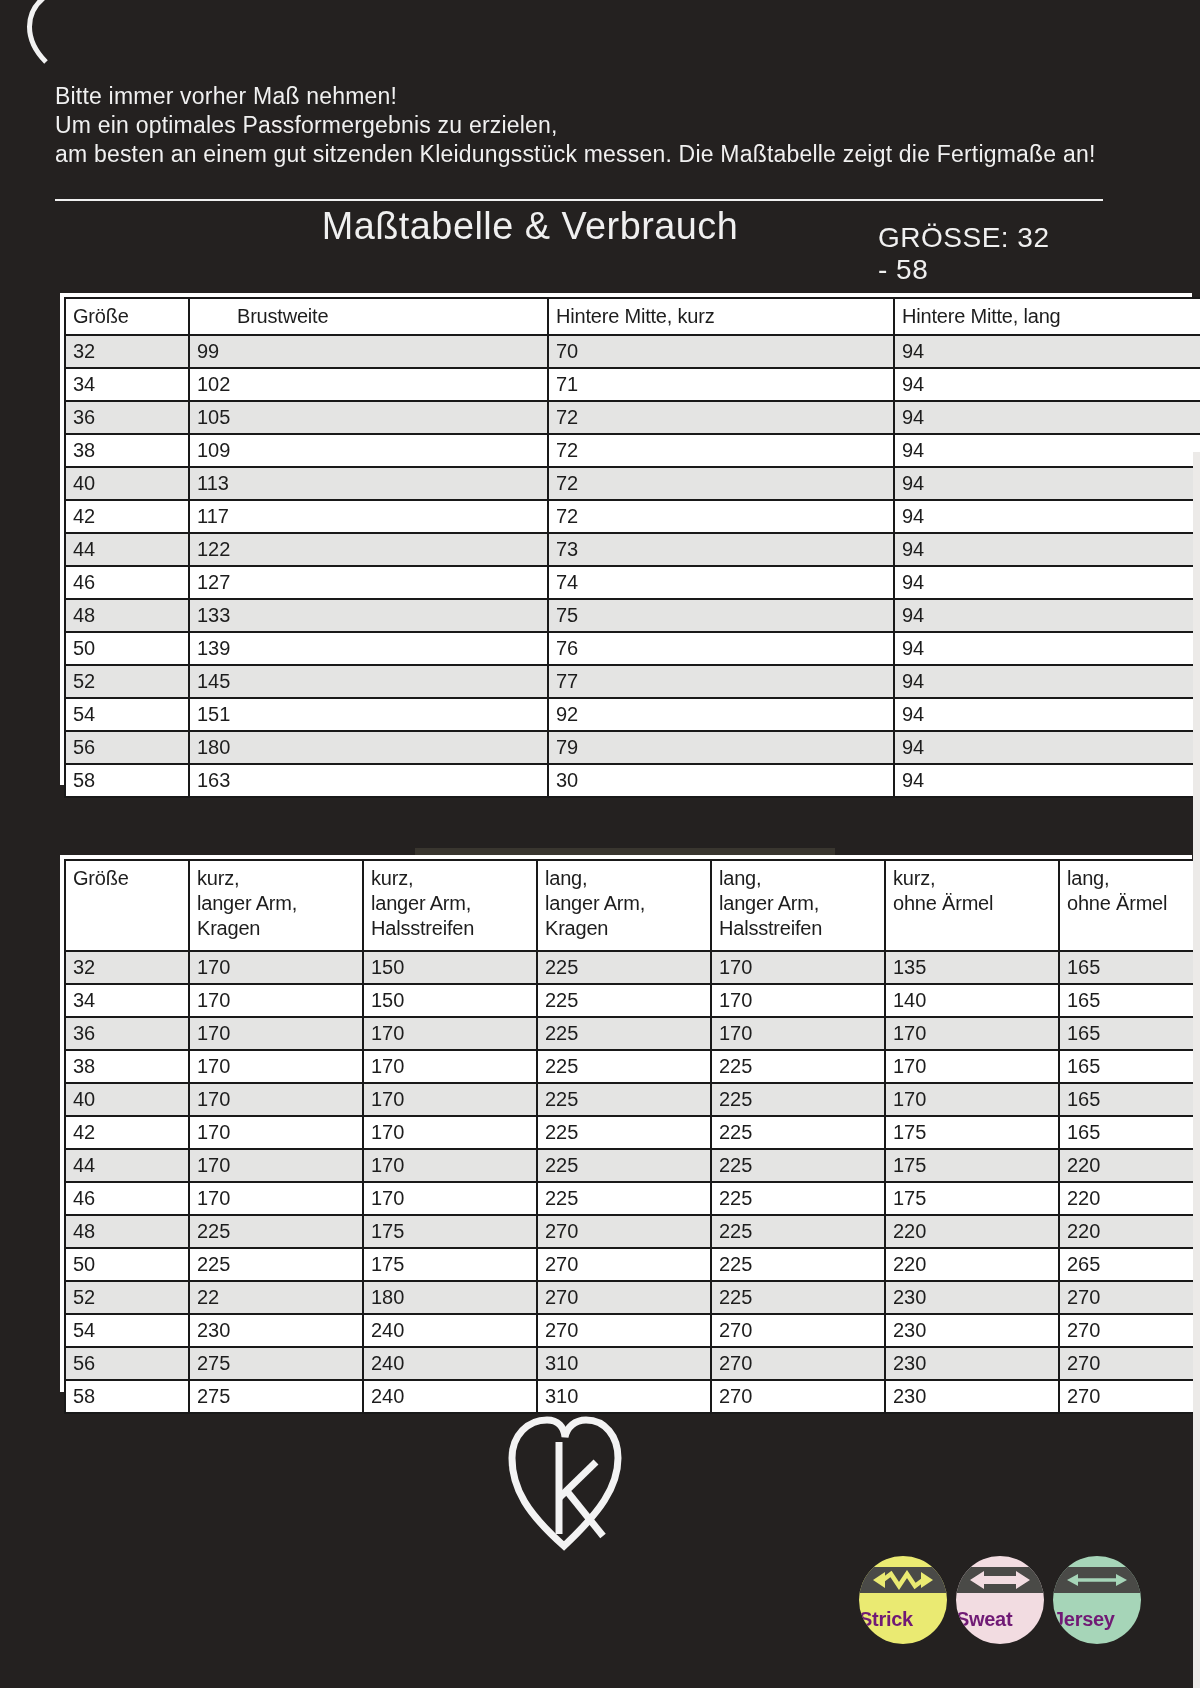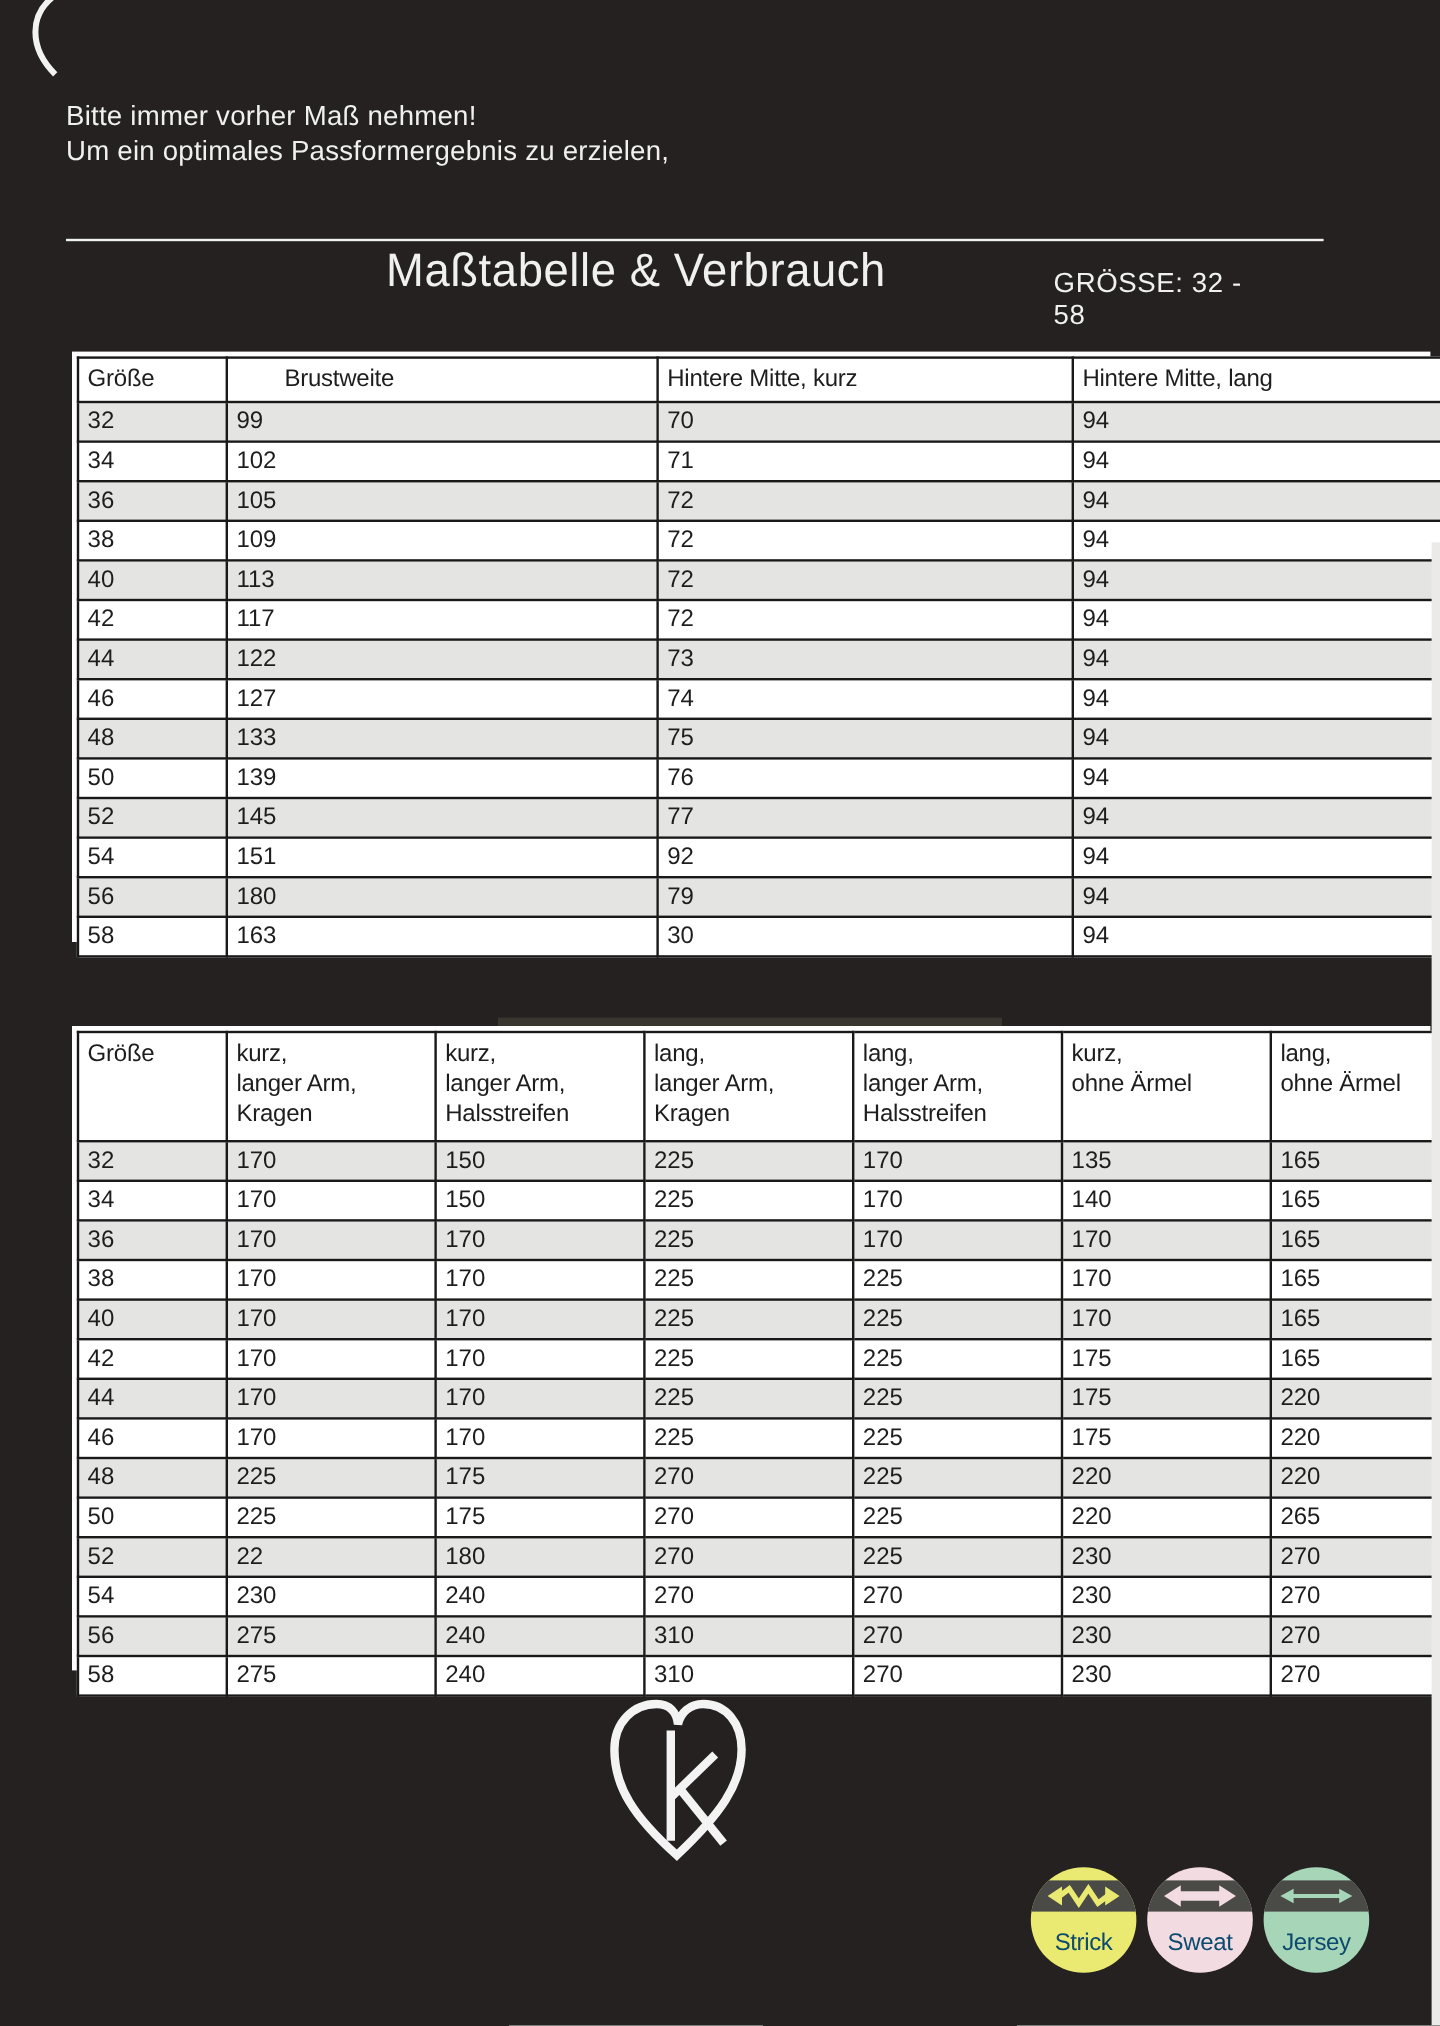--- a/index.html
+++ b/index.html
@@ -25,21 +25,21 @@
   }
   
   .title{
     position:absolute;left:150px;top:204px;width:760px;
     text-align:center;color:var(--text-light,#f8f8f8);
     font-size:39px;font-weight:300;letter-spacing:0.5px;margin:0;
     transform:scaleX(0.97);transform-origin:center;
   }
   .size-range{
     position:absolute;left:878px;top:222px;width:186px;
-    color:var(--text-light,#f2f2f2);font-size:23px;font-weight:300;letter-spacing:0.5px;
+    color:var(--text-light,#f2f2f2);font-size:28px;font-weight:300;letter-spacing:0.5px;
   }
   
   .panel{
     position:absolute;background:var(--panel,#ffffff);
     box-shadow:14px 14px 0 -3px #a2a2a2;
   }
   .panel-1{left:60px;top:293px;width:1132px;height:492px;}
   .panel-2{left:60px;top:855px;width:1132px;height:537px;}
   .pre-shadow{position:absolute;left:415px;top:848px;width:420px;height:8px;background:#39362f;}
   .edge-strip{position:absolute;left:1193px;top:452px;width:7px;height:1236px;background:#eceae8;}
@@ -73,39 +73,40 @@
   .badge{
     position:absolute;top:1556px;width:88px;height:88px;border-radius:50%;
     overflow:hidden;
   }
   .badge .band{
     position:absolute;left:0;right:0;top:11px;height:26px;
     background:var(--badge-band,#4a4a47);
     display:flex;align-items:center;justify-content:center;
   }
   .badge .label{
-    position:absolute;left:0;right:0;bottom:13px;text-align:center;
-    font-size:20px;font-weight:normal;color:#0c4a6e;letter-spacing:-0.3px;
+    position:absolute;left:0;right:0;bottom:13px;text-align:left;
+    font-size:20px;font-weight:bold;color:#701a75;letter-spacing:-0.3px;
   }
   .badge-strick{left:859px;}
   .badge-sweat{left:956px;}
   .badge-jersey{left:1053px;}
 </style>
 </head>
 <body>
 
 <div class="page">
 
   <svg class="corner-curve" width="44" height="72" viewBox="0 0 44 72">
     <path d="M30 0 C 8 16, 8 44, 30 66" fill="none" stroke="#f2f2f2" stroke-width="5"></path>
   </svg>
 
   <div class="intro">
     <div>Bitte immer vorher Maß nehmen!</div>
     <div>Um ein optimales Passformergebnis zu erzielen,</div>
+    <div>am besten an einem gut sitzenden Kleidungsstück messen. Die Maßtabelle zeigt die Fertigmaße an!</div>
   </div>
 
   <div class="rule"></div>
 
   <h1 class="title">Maßtabelle &amp; Verbrauch</h1>
   <div class="size-range">GRÖSSE: 32 - 58</div>
 
   <section class="panel panel-1">
     <table class="t1">
         <thead>

